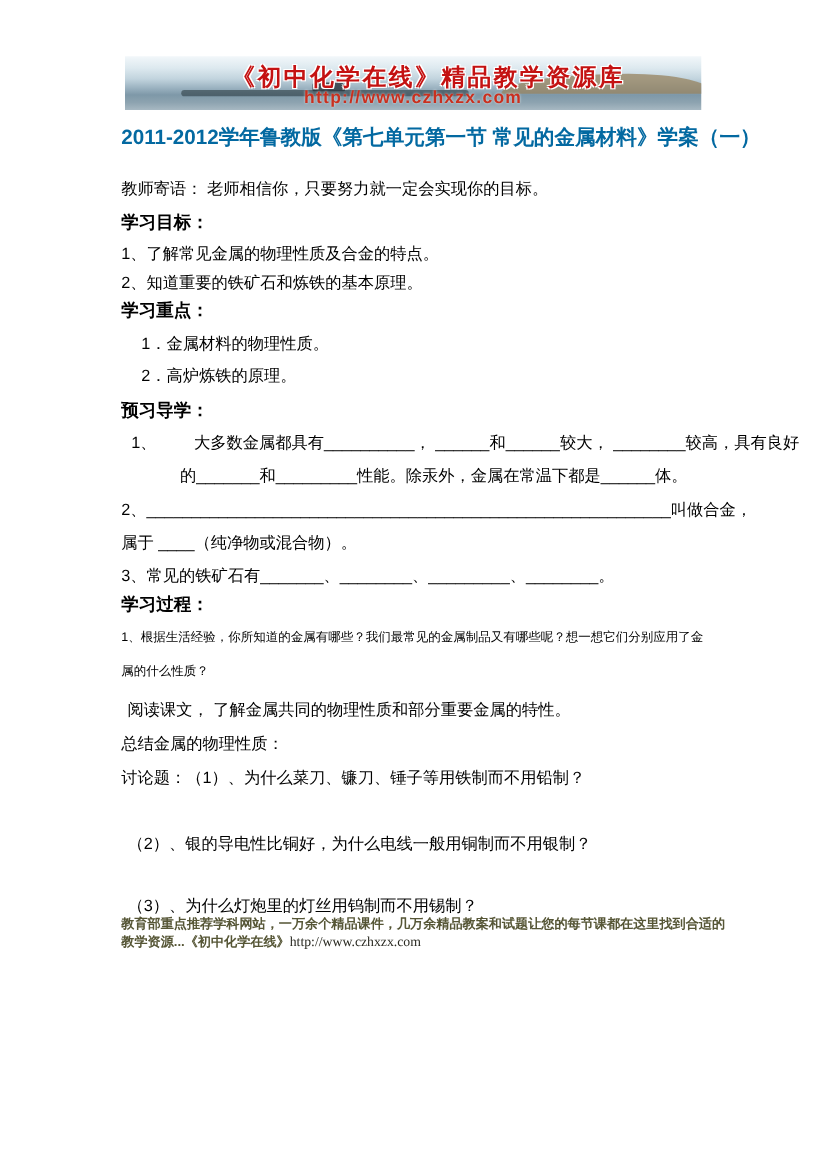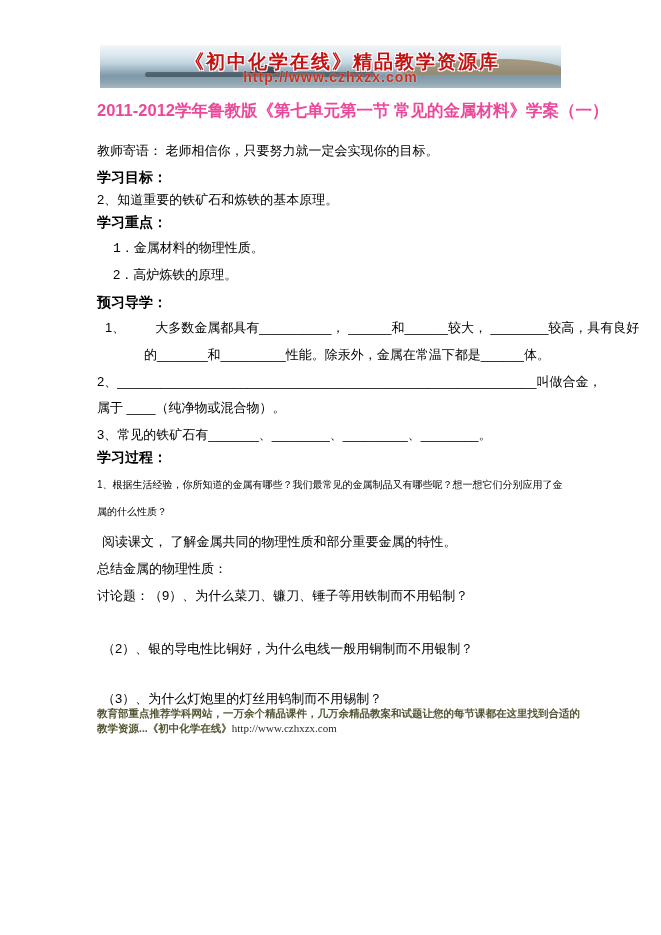--- a/index.html
+++ b/index.html
@@ -34,31 +34,31 @@
   }
   .banner-line2 {
     position:absolute; left:0; right:0; top:24px; text-align:center;
     font-size:14px; font-weight:bold; letter-spacing:1px; color:#c9301f;
     text-shadow:0 0 2px rgba(255,255,255,.8);
   }
 
   
   .title {
     margin-top:12px; font-size:16.5px; line-height:21px; font-weight:bold;
-    color:#ec4899; white-space:nowrap;
+    color:#0369a1; white-space:nowrap;
   }
   .line  { font-size:13px; line-height:20px; white-space:nowrap; }
   .hd    { font-size:14px; line-height:20px; font-weight:bold; white-space:nowrap; }
 
   .teacher     { margin-top:20px; }
   .h-goals     { margin-top:6px; }
   .goal1       { margin-top:6px; }
   .goal2       { margin-top:3px; }
   .h-focus     { margin-top:2px; }
-  .focus1      { margin-top:7px; padding-left:16px;font-family:Liberation Mono, monospace; }
+  .focus1      { margin-top:7px; padding-left:16px; }
   .focus2      { margin-top:6px; padding-left:16px; }
   .h-preview   { margin-top:7px; }
   .q1a         { margin-top:6px; }
   .q1a .q1num  { padding-left:8px; padding-right:30px; }
   .q1b         { margin-top:7px; padding-left:47px; }
   .q2a         { margin-top:7px; }
   .q2b         { margin-top:6px; }
   .q3          { margin-top:7px; }
   .h-process   { margin-top:2px; }
   .process1    { margin-top:4px; font-size:10px; line-height:27px; white-space:normal; }
@@ -89,41 +89,42 @@
       <div class="banner-boat"></div>
       <div class="banner-line1">《初中化学在线》精品教学资源库</div>
       <div class="banner-line2">http://www.czhxzx.com</div>
     </div>
 
     <div class="title">2011-2012学年鲁教版《第七单元第一节 常见的金属材料》学案（一）</div>
 
     <div class="line teacher">教师寄语： 老师相信你，只要努力就一定会实现你的目标。</div>
 
     <div class="hd h-goals">学习目标：</div>
+    <div class="line goal1">1、了解常见金属的物理性质及合金的特点。</div>
     <div class="line goal2">2、知道重要的铁矿石和炼铁的基本原理。</div>
 
     <div class="hd h-focus">学习重点：</div>
     <div class="line focus1">1．金属材料的物理性质。</div>
     <div class="line focus2">2．高炉炼铁的原理。</div>
 
     <div class="hd h-preview">预习导学：</div>
     <div class="line q1a">
       <span class="q1num">1、</span><span>大多数金属都具有__________， ______和______较大， ________较高，具有良好</span>
     </div>
     <div class="line q1b">的_______和_________性能。除汞外，金属在常温下都是______体。</div>
     <div class="line q2a">2、__________________________________________________________叫做合金，</div>
     <div class="line q2b">属于 ____（纯净物或混合物）。</div>
     <div class="line q3">3、常见的铁矿石有_______、________、_________、________。</div>
 
     <div class="hd h-process">学习过程：</div>
     <div class="process1">1、根据生活经验，你所知道的金属有哪些？我们最常见的金属制品又有哪些呢？想一想它们分别应用了金属的什么性质？</div>
     <div class="line note">阅读课文， 了解金属共同的物理性质和部分重要金属的特性。</div>
     <div class="line summary">总结金属的物理性质：</div>
 
-    <div class="line discuss1">讨论题：（9）、为什么菜刀、镰刀、锤子等用铁制而不用铅制？</div>
+    <div class="line discuss1">讨论题：（1）、为什么菜刀、镰刀、锤子等用铁制而不用铅制？</div>
     <div class="line discuss2">（2）、银的导电性比铜好，为什么电线一般用铜制而不用银制？</div>
     <div class="line discuss3">（3）、为什么灯炮里的灯丝用钨制而不用锡制？</div>
 
     <div class="footer-line">教育部重点推荐学科网站，一万余个精品课件，几万余精品教案和试题让您的每节课都在这里找到合适的</div>
     <div class="footer-line">
       <span>教学资源...《初中化学在线》</span><span class="footer-url">http://www.czhxzx.com</span>
     </div>
 
   </div>
 </div>

